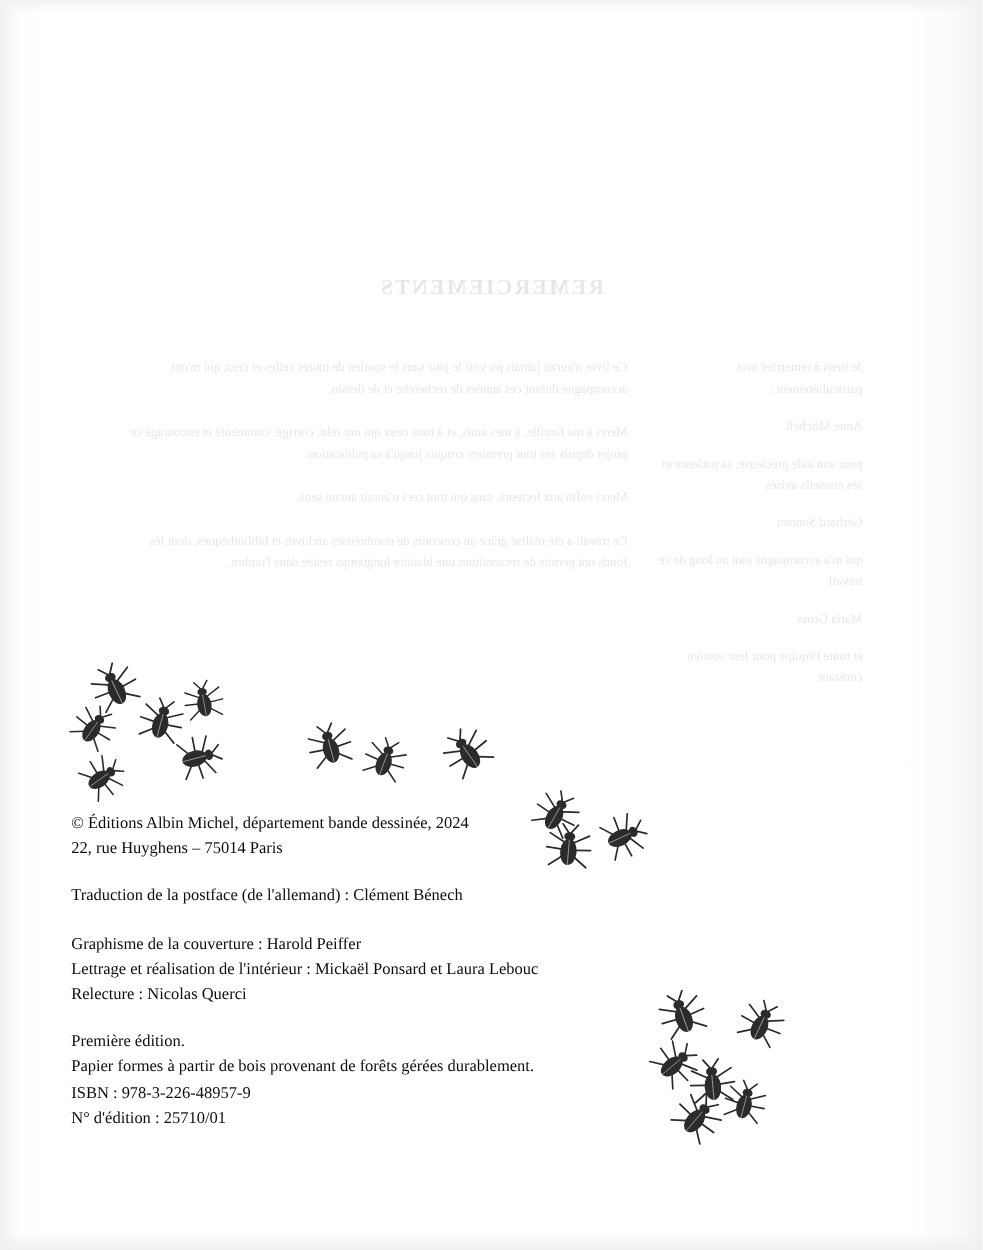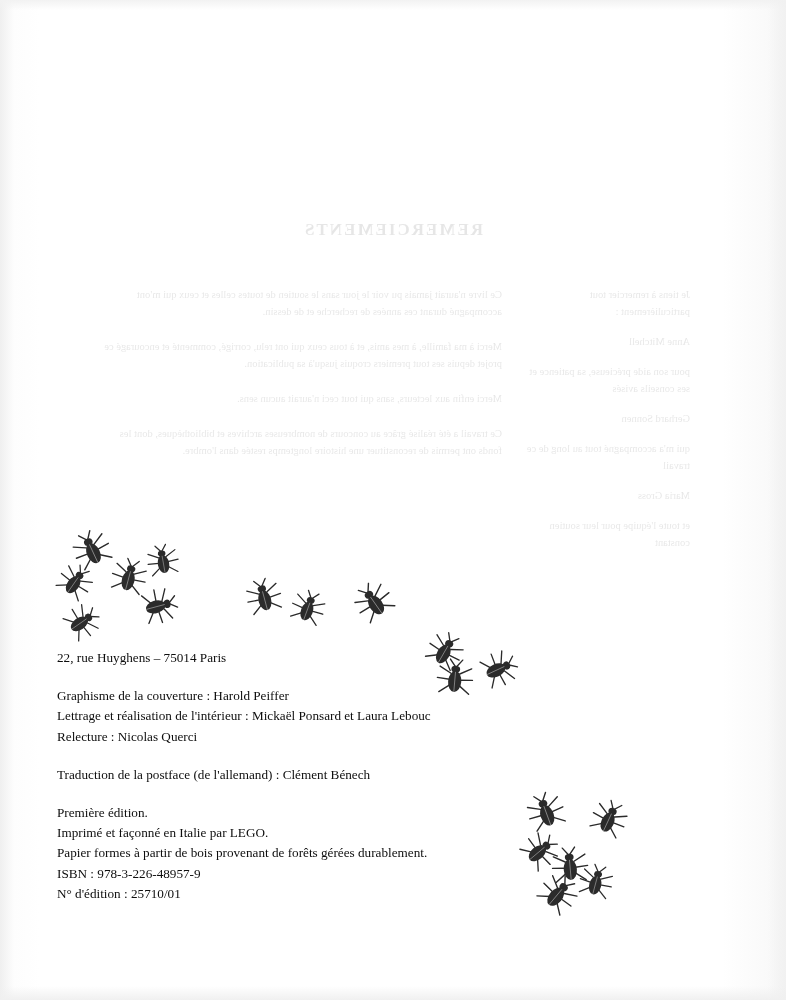--- a/index.html
+++ b/index.html
@@ -434,34 +434,34 @@
           </g>
           <ellipse cx="50" cy="30" rx="10" ry="8" fill="#2b2b2b"></ellipse>
           <ellipse cx="50" cy="58" rx="15" ry="24" fill="#2b2b2b"></ellipse>
           <path d="M50 36 L50 82" stroke="#ffffff" stroke-width="1.6" opacity="0.55"></path>
         </svg>
       </div>
     </div>
 
   <div class="colophon">
     <div class="grp">
+      <div class="line">© Éditions Albin Michel, département bande dessinée, 2024</div>
       <div class="line">22, rue Huyghens – 75014 Paris</div>
+    </div>
+
+    <div class="grp">
+      <div class="line">Traduction de la postface (de l'allemand) : Clément Bénech</div>
     </div>
 
     <div class="grp">
       <div class="line">Graphisme de la couverture : Harold Peiffer</div>
       <div class="line">Lettrage et réalisation de l'intérieur : Mickaël Ponsard et Laura Lebouc</div>
       <div class="line">Relecture : Nicolas Querci</div>
     </div>
 
     <div class="grp">
-      <div class="line">Traduction de la postface (de l'allemand) : Clément Bénech</div>
-    </div>
-
-    <div class="grp">
       <div class="line">Première édition.</div>
-      <div class="line">Imprimé et façonné en Italie par LEGO.</div>
       <div class="line">Papier formes à partir de bois provenant de forêts gérées durablement.</div>
       <div class="line">ISBN : 978-3-226-48957-9</div>
       <div class="line">N° d'édition : 25710/01</div>
     </div>
   </div>
 </div>
 
 </body></html>

